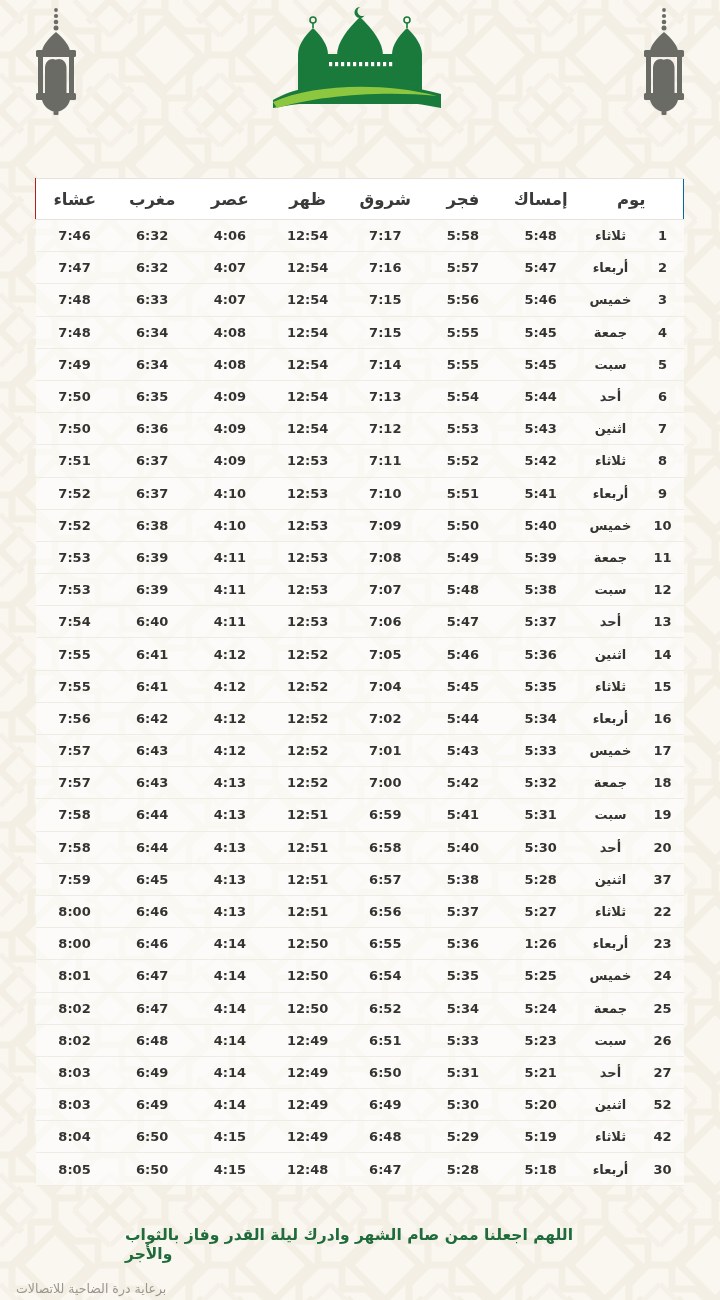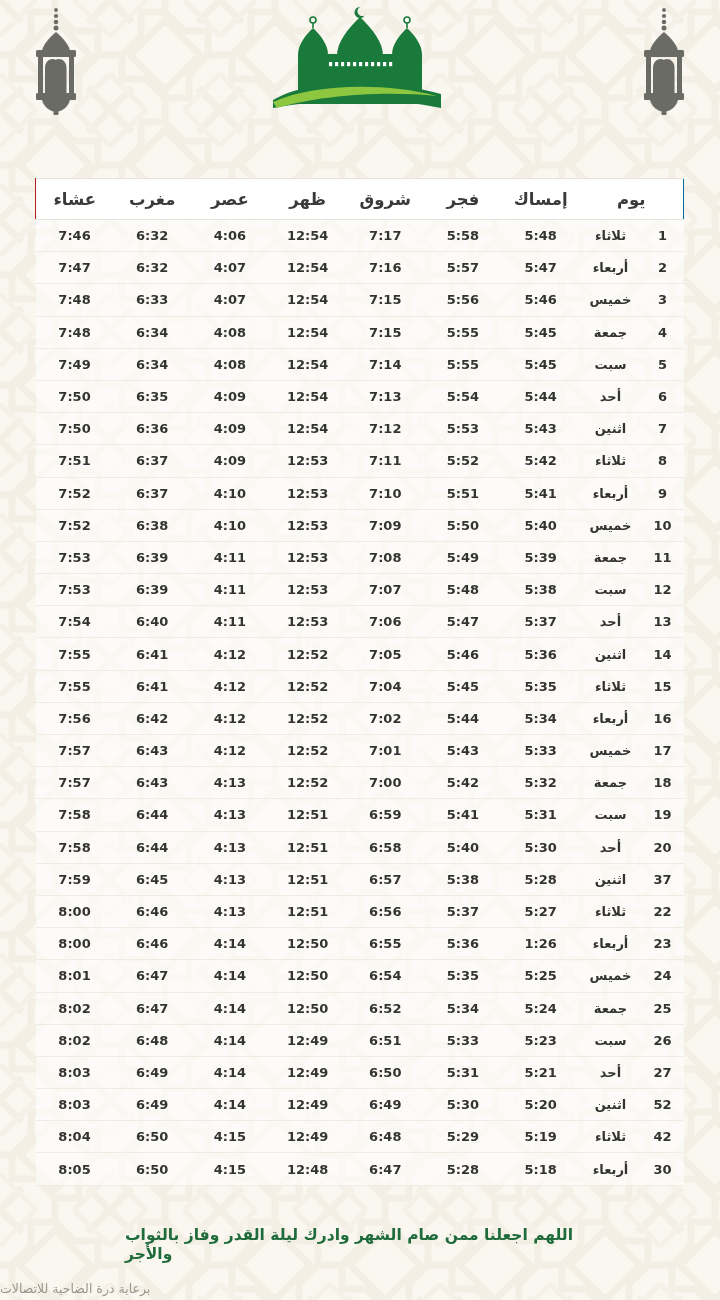--- a/index.html
+++ b/index.html
@@ -115,20 +115,21 @@
     color:#1f6b3b;
     line-height:1.25;
     max-width:470px;
     margin:0 auto;
   }
   .sponsor{
     margin-top:16px;
     font-size:12.5px;
     color:#9a968c;
     font-weight:normal;
+    padding-left:16px;
   }
 </style>
 </head>
 <body>
 
 <div id="pattern-bg">
   <svg viewBox="0 0 720 1300" xmlns="http://www.w3.org/2000/svg" aria-hidden="true">
     <defs>
       <pattern id="islamicStar" width="110" height="110" patternUnits="userSpaceOnUse">
         <rect width="110" height="110" fill="#faf7f1"></rect>

